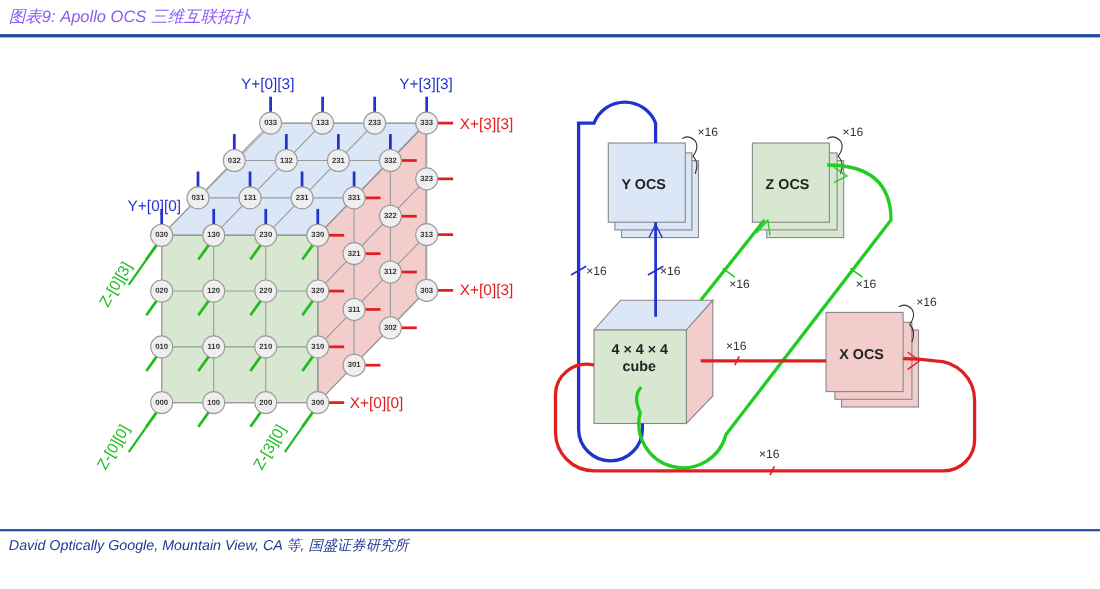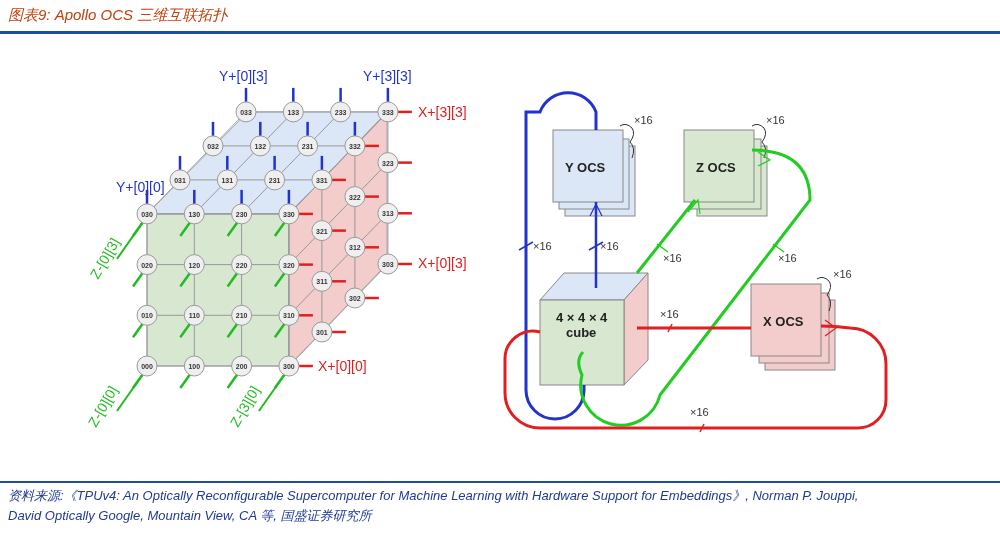--- a/index.html
+++ b/index.html
@@ -1,17 +1,17 @@
 <!DOCTYPE html>
 <html><head>
 <meta charset="utf-8">
 <style>
   html,body{margin:0;padding:0;background:#fff;}
   body{width:1000px;height:535px;position:relative;overflow:hidden;font-family:"Liberation Sans",sans-serif;}
-  .title{position:absolute;left:8px;top:6px;font-size:15px;font-style:italic;color:#c2410c;font-family:"Liberation Sans",sans-serif;}
+  .title{position:absolute;left:8px;top:6px;font-size:15px;font-style:italic;color:#8b5cf6;font-family:"Liberation Sans",sans-serif;}
   .title-rule{position:absolute;left:0;top:31px;width:1000px;height:3px;background:#1f4ea1;}
   .foot-rule{position:absolute;left:0;top:481px;width:1000px;height:2px;background:#1f4ea1;}
   .source{position:absolute;left:8px;top:486px;width:990px;font-size:13px;font-style:italic;color:#1f3a93;line-height:20px;font-family:"Liberation Sans",sans-serif;}
   svg{position:absolute;left:0;top:0;}
   .node circle{fill:#efefef;stroke:#9a9a9a;stroke-width:1;}
   .node text{font-size:7px;font-weight:bold;fill:#333;text-anchor:middle;dominant-baseline:central;font-family:"Liberation Sans",sans-serif;}
   .lbl{font-size:14px;font-family:"Liberation Sans",sans-serif;}
   .ocs-text{font-size:13px;font-weight:bold;fill:#222;font-family:"Liberation Sans",sans-serif;}
   .mult{font-size:11px;fill:#333;font-family:"Liberation Sans",sans-serif;}
 </style>
@@ -333,15 +333,14 @@
       <line x1="668" y1="332" x2="672" y2="324" stroke-width="1.5"></line>
       <line x1="700" y1="432" x2="704" y2="424" stroke-width="1.5"></line>
     </g>
     <text class="mult" x="660" y="318">×16</text>
     <text class="mult" x="690" y="416">×16</text>
   </g>
 </svg>
 
 <div class="foot-rule"></div>
 <div class="source">
-  <div>资料来源:《TPUv4: An Optically Reconfigurable Supercomputer for Machine Learning with Hardware Support for Embeddings》, Norman P. Jouppi,</div>
   <div>David Optically Google, Mountain View, CA 等, 国盛证券研究所</div>
 </div>
 
 </body></html>

